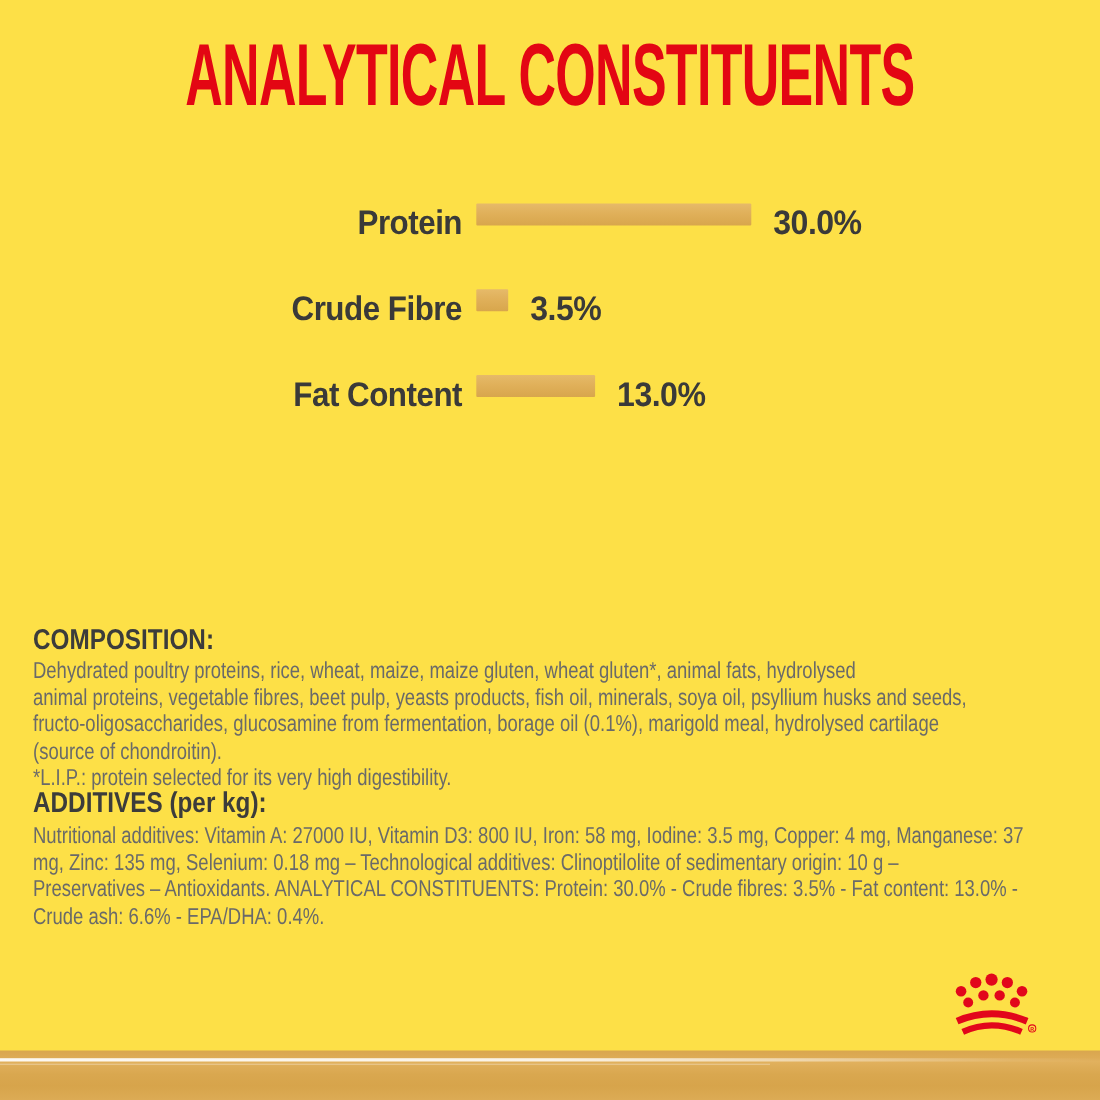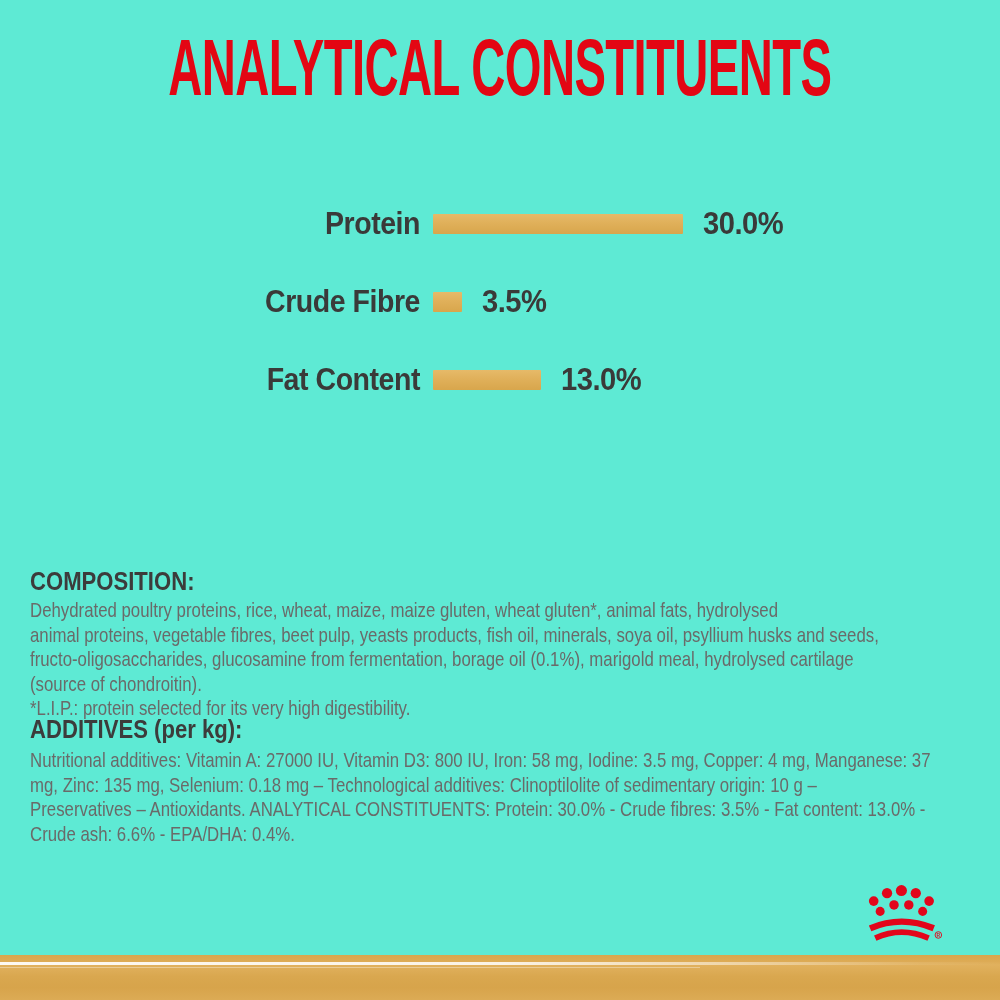--- a/index.html
+++ b/index.html
@@ -1,27 +1,27 @@
 <!DOCTYPE html>
 <html><head>
 <meta charset="utf-8">
 <style>
   html,body{margin:0;padding:0;background:#ffffff;}
   body{font-family:"Liberation Sans",sans-serif;}
-  #canvas{position:relative;width:1000px;height:1000px;background:#5eead4;overflow:hidden;}
+  #canvas{position:relative;width:1000px;height:1000px;background:#fde047;overflow:hidden;}
 
   
   .title-wrap{position:absolute;top:30px;left:0;width:1000px;height:76px;
     display:flex;justify-content:center;align-items:center;}
   .title-text{font-size:80px;font-weight:700;color:#e30613;white-space:nowrap;
     transform:scaleX(0.59);transform-origin:center center;letter-spacing:-1px;line-height:1;}
 
   
   .chart{position:absolute;top:185px;left:0;width:1000px;}
-  .chart-row{display:flex;align-items:center;height:78px;}
+  .chart-row{display:flex;height:78px;}
   .bar-label{flex:0 0 420px;text-align:right;font-size:31px;font-weight:700;color:#3a3a39;
     letter-spacing:-0.5px;transform:scaleX(0.92);transform-origin:right center;white-space:nowrap;}
   .bar{height:20px;margin-left:13px;border-radius:1px;
     background:linear-gradient(180deg,#e6ba69 0%,#e0b05a 45%,#d8a64c 100%);}
   .bar-value{margin-left:20px;font-size:31px;font-weight:700;color:#3a3a39;
     letter-spacing:-0.5px;transform:scaleX(0.94);transform-origin:left center;white-space:nowrap;}
 
   
   .section-heading{position:absolute;left:30px;font-size:26px;font-weight:700;color:#3c3c3b;
     transform:scaleX(0.85);transform-origin:left top;white-space:nowrap;letter-spacing:0;}

